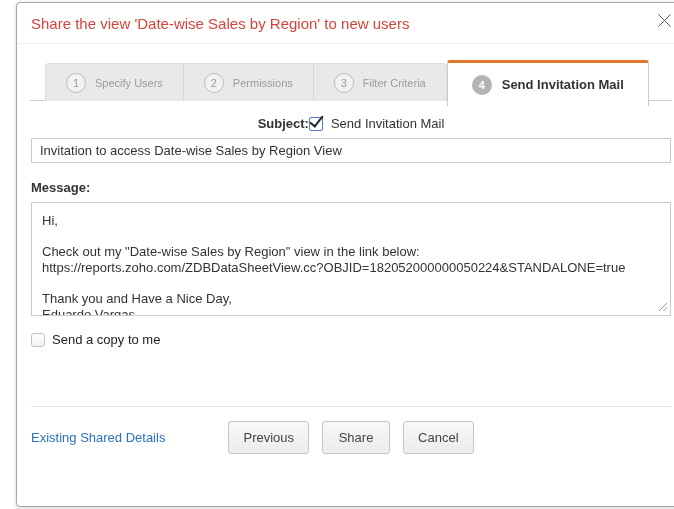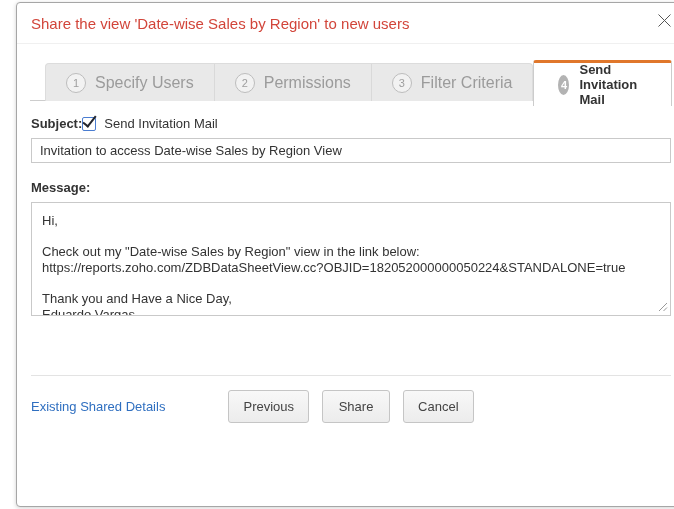--- a/index.html
+++ b/index.html
@@ -36,37 +36,37 @@
   .tab {
     height: 37px; display: flex; align-items: center; gap: 9px;
     padding: 0 20px; cursor: pointer; white-space: nowrap;
   }
   .tab + .tab { border-left: 1px solid #d9d9d9; }
   .tab .num {
     width: 20px; height: 20px; border-radius: 50%;
     border: 1px solid #bdbdbd; color: #9e9e9e; background: #f2f2f2;
     font-size: 11px; display: flex; align-items: center; justify-content: center;
   }
-  .tab .tab-label { font-size: 16px; color: #9b9b9b; }
+  .tab .tab-label { font-size: 11px; color: #9b9b9b; }
   .tab-active {
     position: relative; z-index: 2; height: 46px; margin-bottom: 0;
     display: flex; align-items: center; gap: 10px; padding: 0 24px;
     background: #fff; border: 1px solid #ccc; border-bottom: none;
     border-top: 3px solid #e0772b; border-radius: 3px 3px 0 0; cursor: pointer;
   }
   .tab-active .num {
     width: 20px; height: 20px; border-radius: 50%; border: none;
     background: #b3b3b3; color: #fff; font-size: 11px; font-weight: bold;
     display: flex; align-items: center; justify-content: center;
   }
   .tab-active .tab-label { font-size: 13px; font-weight: bold; color: #333; }
   
   .content { padding: 0 14px; }
   .subject-row {
-    margin-top: 10px; display: flex; justify-content: flex-start; align-items: center;
+    margin-top: 10px; display: flex; justify-content: center; align-items: center;
   }
   .field-label { font-size: 13px; font-weight: bold; color: #333; }
   .cb-group { display: flex; align-items: center; gap: 8px; font-size: 13px; color: #333; cursor: pointer; }
   .cb {
     position: relative; display: inline-block; width: 14px; height: 14px;
     border: 1px solid #4a7dd1; border-radius: 2px; background: #fff; flex: 0 0 auto;
   }
   .cb.checked::after {
     content: ""; position: absolute; left: 3px; top: -5px; width: 5px; height: 12px;
     border-right: 2px solid #23262e; border-bottom: 2px solid #23262e;
@@ -163,20 +163,24 @@
 
 Thank you and Have a Nice Day,
 Eduardo Vargas</textarea>
       <span class="resize-handle">
         <svg width="10" height="10" viewBox="0 0 10 10">
             <path d="M9 1 L1 9 M9 5.5 L5.5 9" stroke="#999" stroke-width="1" fill="none"></path>
           </svg>
       </span>
     </div>
 
+    <label class="copy-row">
+      <span class="cb unchecked"></span>
+      <span>Send a copy to me</span>
+    </label>
 
     <div class="divider"></div>
 
     <div class="footer">
       <a class="footer-link">Existing Shared Details</a>
       <div class="btn-row">
         <button class="btn">Previous</button>
         <button class="btn">Share</button>
         <button class="btn">Cancel</button>
       </div>

